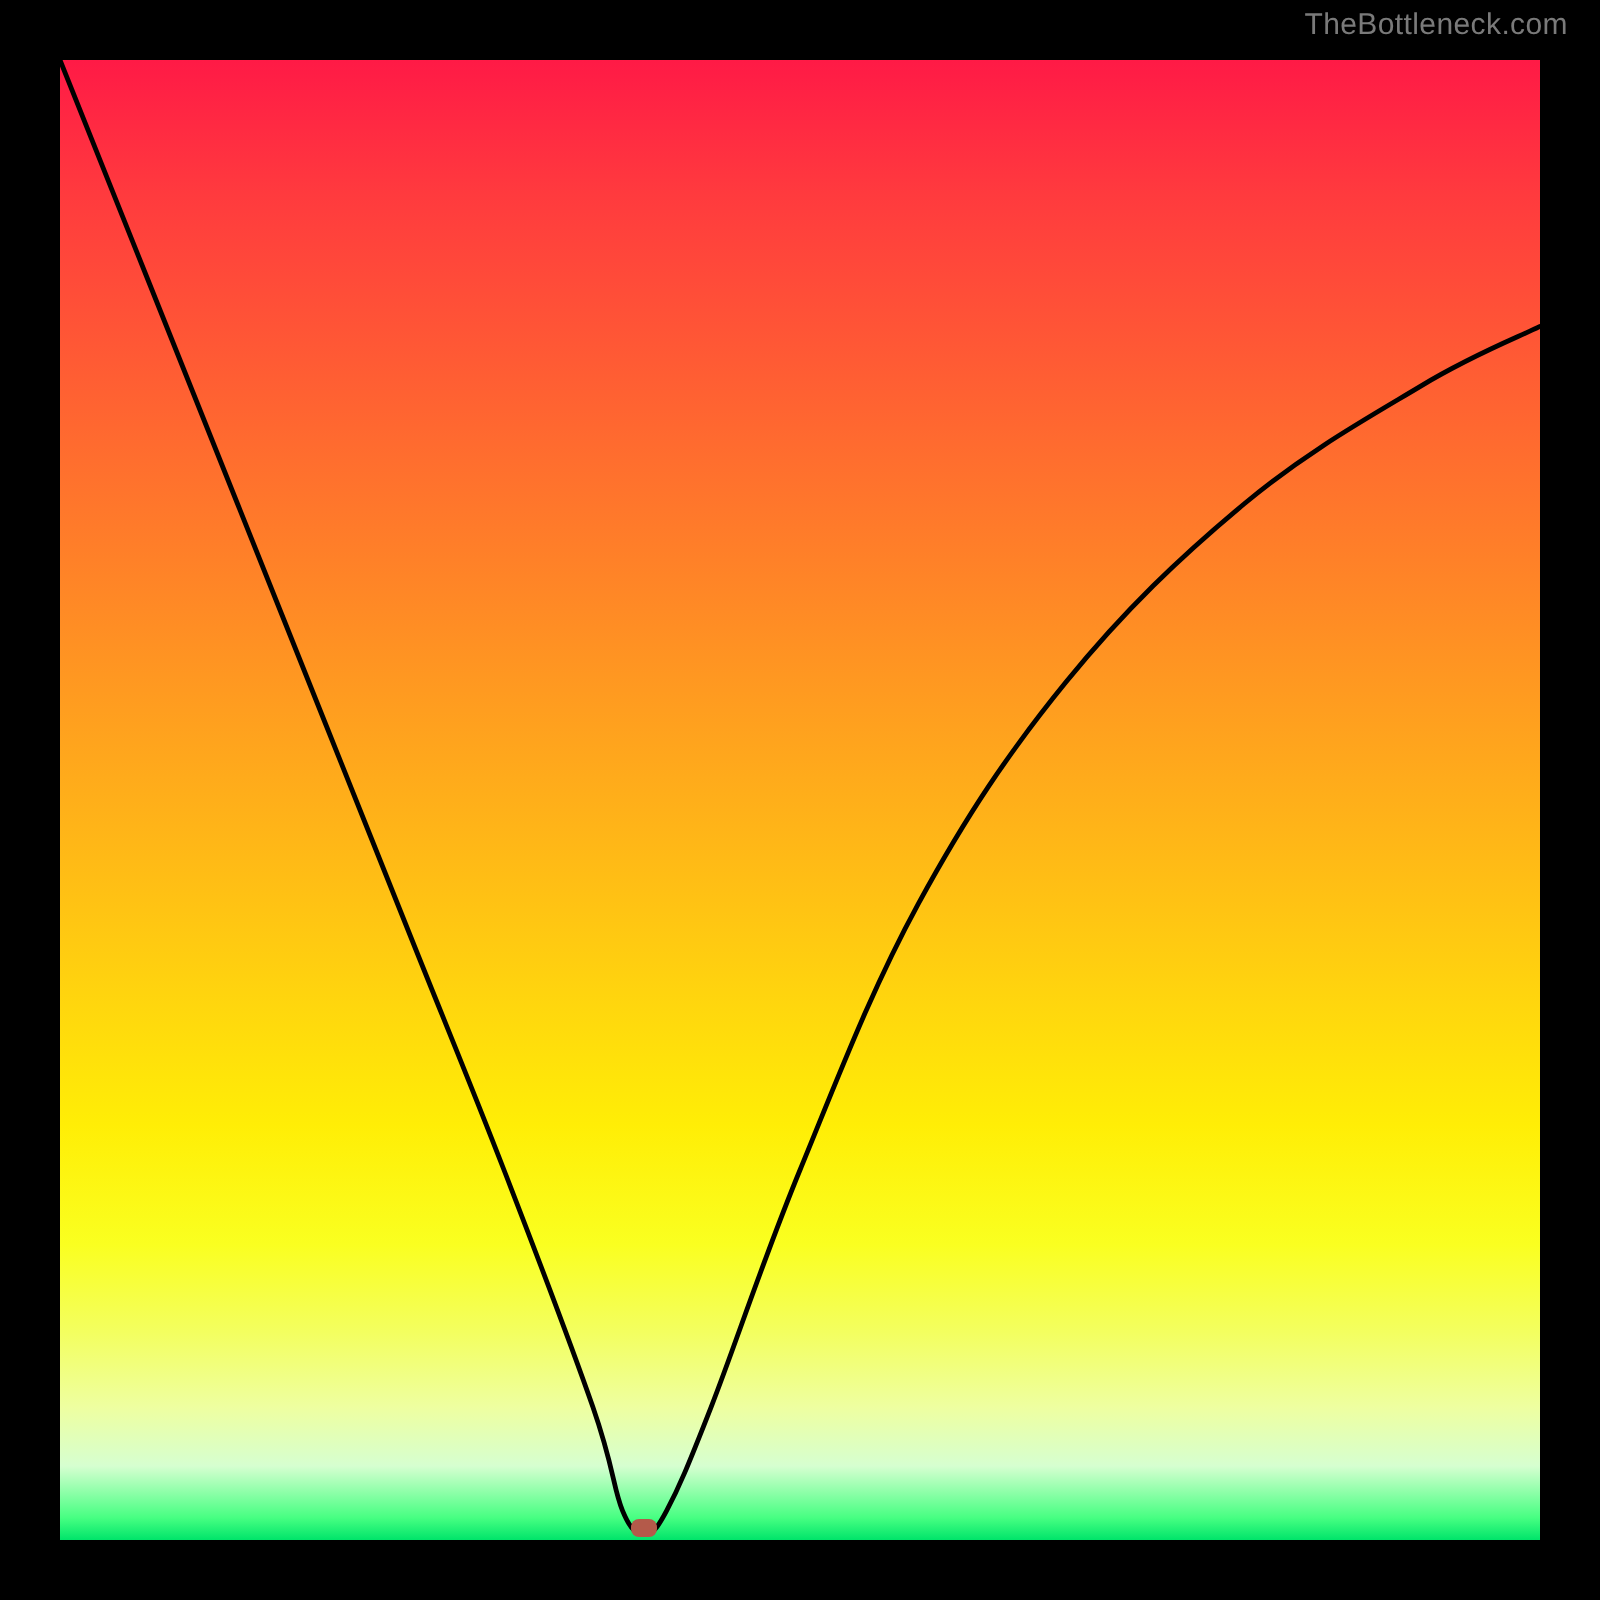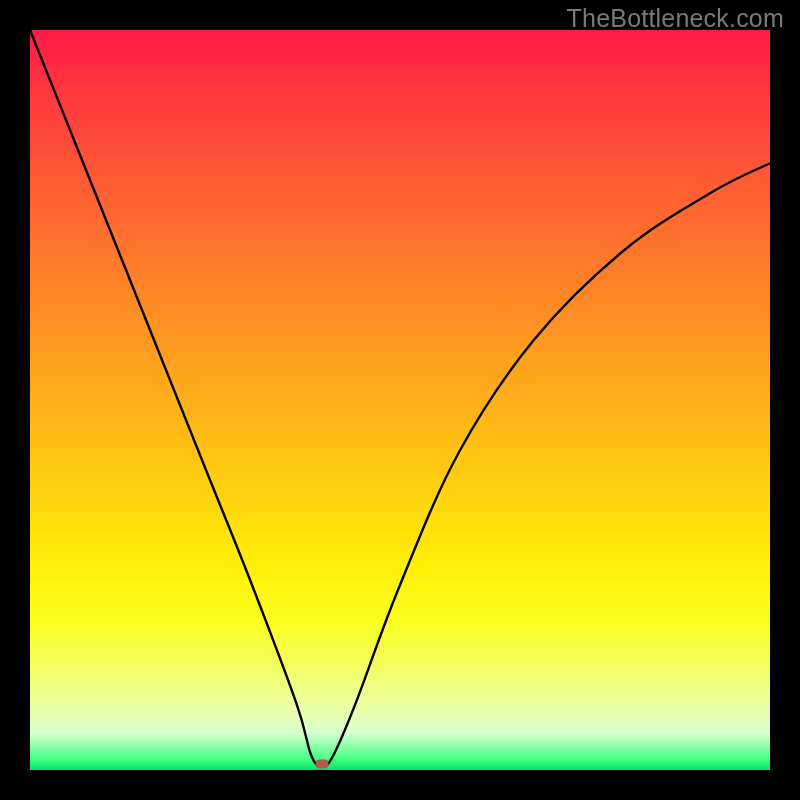--- a/index.html
+++ b/index.html
@@ -64,21 +64,21 @@
     height: 9px;
     border-radius: 4px;
     background: #b45a4a;
     transform: translate(-50%, -50%);
   }
   .attribution {
     position: absolute;
     top: 4px;
     right: 16px;
     font-family: Arial, Helvetica, sans-serif;
-    font-size: 25px;
+    font-size: 15px;
     color: #7a7a7a;
     letter-spacing: 0.2px;
   }
 </style>
 </head>
 <body>
 
 <div class="frame">
   <div class="attribution">TheBottleneck.com</div>
 

